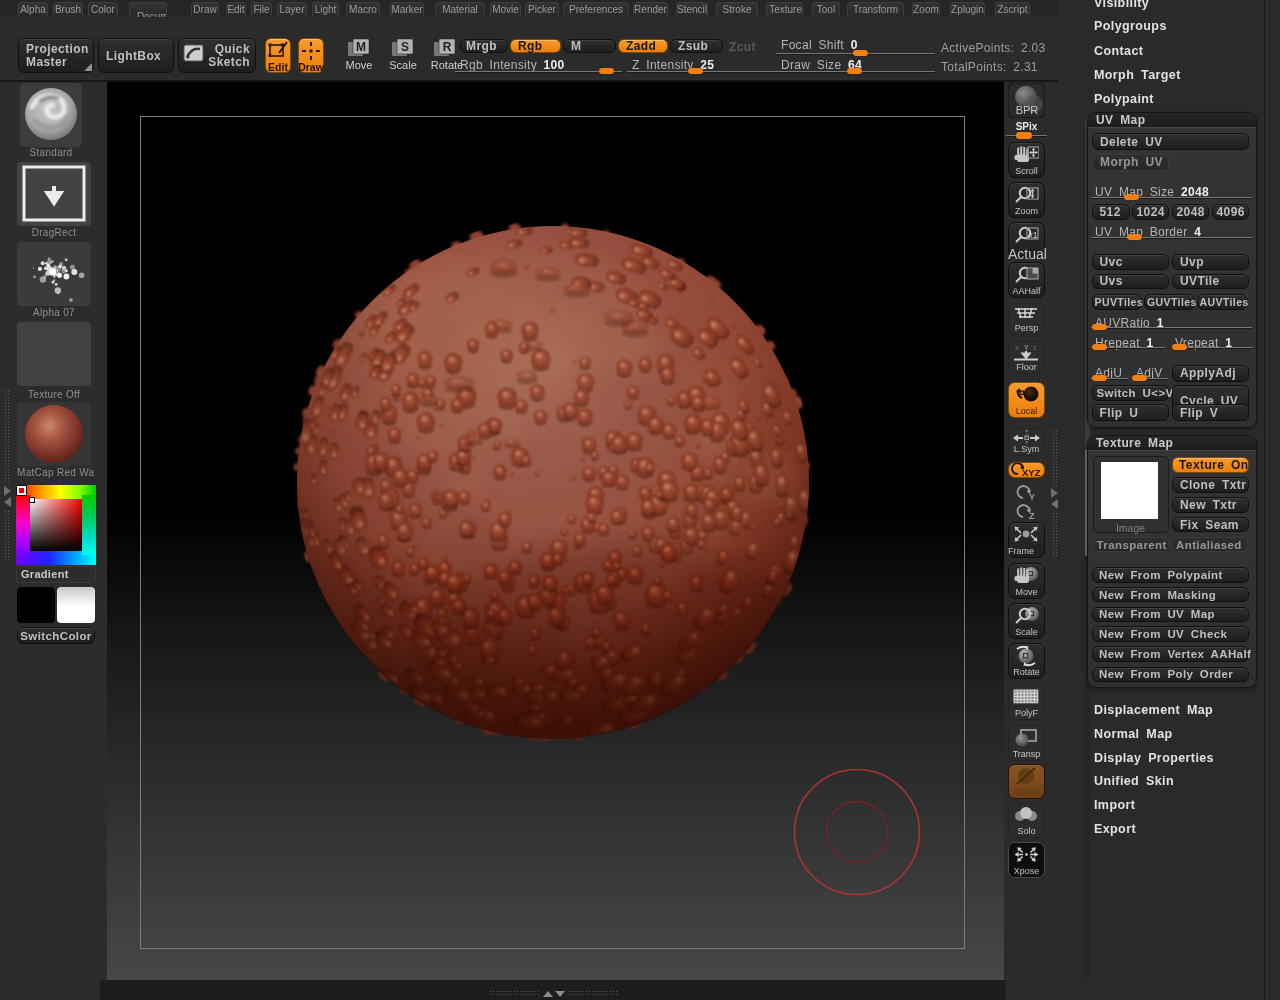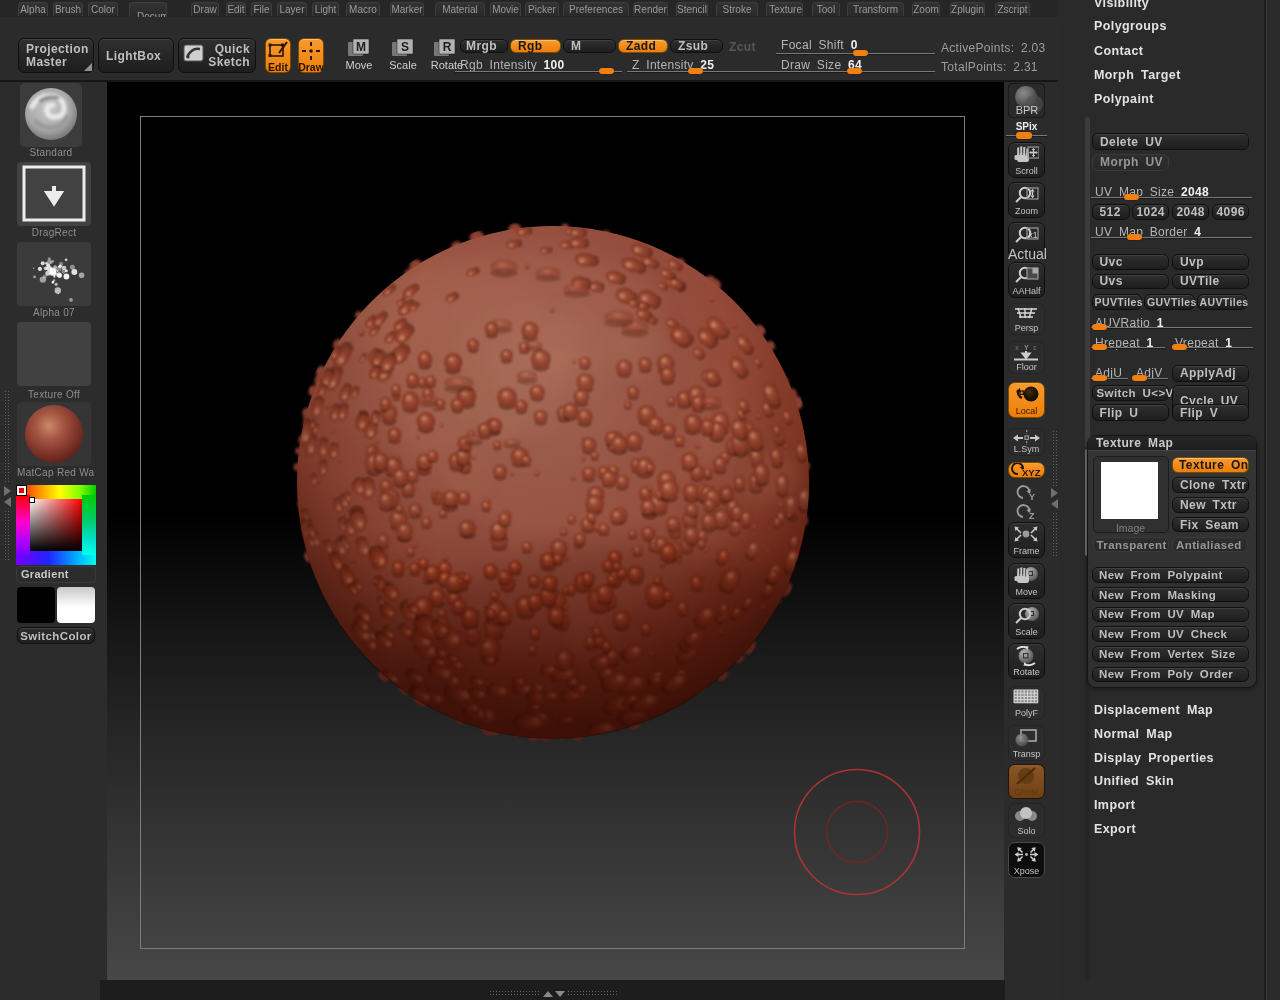--- a/index.html
+++ b/index.html
@@ -3263,21 +3263,21 @@
 <text x="13" y="15" font-family="Liberation Sans" font-size="9" font-weight="bold" fill="#9d9d9d">Z</text>
     </svg>
 <div class="tb " style="top:522px;height:36px"></div>
     <svg class="abs" style="left:1013px;top:525px" width="26" height="19">
       <circle cx="13" cy="9" r="3.4" fill="#9a9a9a"></circle>
 <g stroke="#c9c9c9" stroke-width="1.6" fill="#c9c9c9">
 <path d="M4 4 l4 4 M22 4 l-4 4 M4 14 l4-4 M22 14 l-4-4"></path>
 <path d="M1.5 1.5 l4.5 1 -3.5 3.5 z M24.5 1.5 l-4.5 1 3.5 3.5 z M1.5 16.5 l1-4.5 3.5 3.5 z M24.5 16.5 l-1-4.5 -3.5 3.5 z" stroke="none"></path>
       </g>
     </svg>
-    <div class="abs" style="left:1008px;top:546px;width:37px;text-align:center;font-size:9px;color:#c5c5c5">Frame</div>
+    <div class="abs" style="left:1008px;top:546px;width:37px;font-size:9px;color:#c5c5c5">Frame</div>
 <div class="tb " style="top:563px;height:36px"></div>
     <svg class="abs" style="left:1013px;top:566px" width="26" height="22">
       <defs>
         <radialGradient id="mvg" cx="38%" cy="32%" r="70%">
 <stop offset="0%" stop-color="#bdbdbd"></stop>
           <stop offset="100%" stop-color="#565656"></stop>
         </radialGradient>
       </defs>
 <circle cx="18" cy="8" r="7" fill="url(#mvg)"></circle>
       <rect x="15.5" y="5.5" width="4" height="4" fill="none" stroke="#333" stroke-width="1.2"></rect>
@@ -3381,20 +3381,23 @@
 <div class="hdr" style="left:1094px;top:19px">Polygroups</div>
 <div class="hdr" style="left:1094px;top:44px">Contact</div>
 <div class="hdr" style="left:1094px;top:68px">Morph Target</div>
 <div class="hdr" style="left:1094px;top:92px">Polypaint</div>
 <div class="hdr" style="left:1094px;top:703px">Displacement Map</div>
 <div class="hdr" style="left:1094px;top:726.5px">Normal Map</div>
 <div class="hdr" style="left:1094px;top:750.5px">Display Properties</div>
 <div class="hdr" style="left:1094px;top:774px">Unified Skin</div>
 <div class="hdr" style="left:1094px;top:798px">Import</div>
 <div class="hdr" style="left:1094px;top:822px">Export</div>
+<div class="panel" style="left:1087px;top:112px;width:170px;height:316px">
+      <div class="phead">UV Map</div>
+    </div>
 <div class="btn " style="left:1092px;top:133px;width:157px;height:17px;font-size:12px">Delete UV</div>
 <div class="btn dim" style="left:1092px;top:153.5px;width:77px;height:17px;font-size:12px">Morph UV</div>
 <div class="slbl" style="left:1095px;top:185px">UV Map Size <b>2048</b></div>
     <div class="sline" style="left:1091px;top:197px;width:161px"></div>
     <div class="shandle" style="left:1124px;top:194px"></div>
 <div class="btn " style="left:1091.5px;top:204px;width:38px;height:16px;font-size:12px">512</div>
 <div class="btn " style="left:1131.5px;top:204px;width:37px;height:16px;font-size:12px;padding-left:4px">1024</div>
 <div class="btn " style="left:1171.5px;top:204px;width:37px;height:16px;font-size:12px;padding-left:4px">2048</div>
 <div class="btn " style="left:1211.5px;top:204px;width:37px;height:16px;font-size:12px;padding-left:4px">4096</div>
 <div class="slbl" style="left:1095px;top:224.5px">UV Map Border <b>4</b></div>
@@ -3436,14 +3439,14 @@
 <div class="btn orange" style="left:1172px;top:456.7px;width:76.5px;height:16.4px;font-size:12px;padding-left:6px">Texture On</div>
 <div class="btn " style="left:1172px;top:477.2px;width:76.5px;height:15.7px;font-size:12px">Clone Txtr</div>
 <div class="btn " style="left:1172px;top:497px;width:76.5px;height:15.7px;font-size:12px">New Txtr</div>
 <div class="btn " style="left:1172px;top:516.8px;width:76.5px;height:15.7px;font-size:12px">Fix Seam</div>
 <div class="btn dim" style="left:1092.5px;top:537.3px;width:76px;height:15px;font-size:11.5px;padding-left:3px">Transparent</div>
 <div class="btn dim" style="left:1172px;top:537.3px;width:75.7px;height:15px;font-size:11.5px;padding-left:3px">Antialiased</div>
 <div class="btn " style="left:1092px;top:567px;width:156.8px;height:15.6px;font-size:11.5px;padding-left:6px">New From Polypaint</div>
 <div class="btn " style="left:1092px;top:586.9px;width:156.8px;height:15.6px;font-size:11.5px;padding-left:6px">New From Masking</div>
 <div class="btn " style="left:1092px;top:606.5px;width:156.8px;height:15.6px;font-size:11.5px;padding-left:6px">New From UV Map</div>
 <div class="btn " style="left:1092px;top:626.3px;width:156.8px;height:15.6px;font-size:11.5px;padding-left:6px">New From UV Check</div>
-<div class="btn " style="left:1092px;top:646.3px;width:156.8px;height:15.6px;font-size:11.5px;padding-left:6px">New From Vertex Size</div>
+<div class="btn " style="left:1092px;top:646.3px;width:156.8px;height:15.6px;font-size:11.5px;padding-left:6px">New From Vertex AAHalf</div>
 <div class="btn " style="left:1092px;top:666.6px;width:156.8px;height:15.6px;font-size:11.5px;padding-left:6px">New From Poly Order</div>
 </div>
 </body></html>

